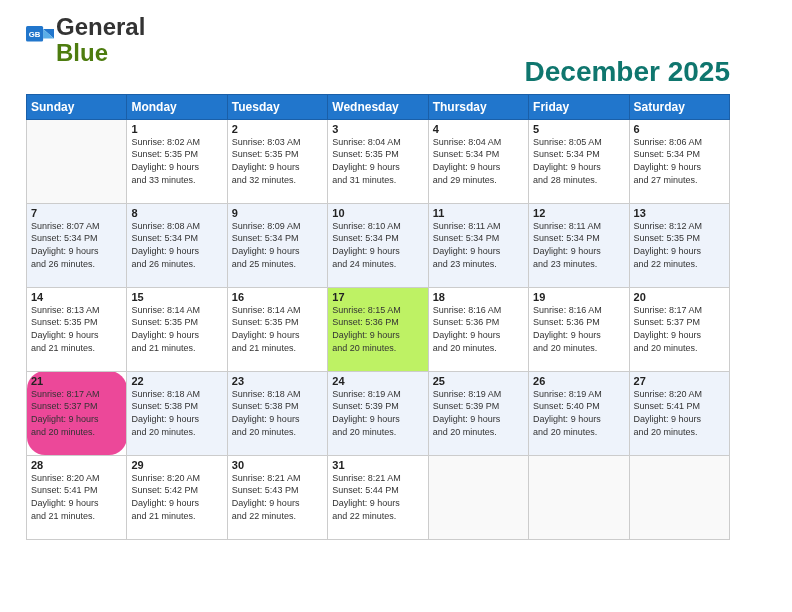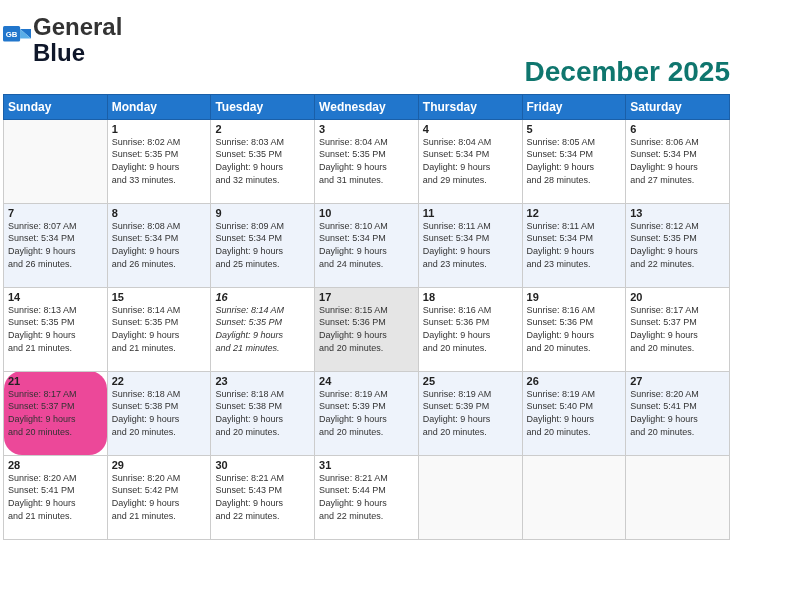--- a/index.html
+++ b/index.html
@@ -6,41 +6,41 @@
     body {
       font-family: Arial, sans-serif;
       background: #fff;
       width: 792px;
       height: 612px;
       overflow: hidden;
     }
     .container {
       width: 744px;
       height: 612px;
-      padding: 10px 14px 10px 3px;
+      padding: 10px 14px 10px 26px;
       background: #fff;
     }
     .header {
       display: flex;
       justify-content: space-between;
       align-items: flex-start;
       margin-bottom: 6px;
     }
     .logo {
       display: flex;
       align-items: center;
       margin-top: 4px;
     }
     .logo-text {
       font-size: 24px;
       font-weight: bold;
       line-height: 1.1;
     }
     .logo-general { color: #333; }
-    .logo-blue { color: #0f172a; }
+    .logo-blue { color: #4d7c0f; }
     .logo-icon {
       width: 28px;
       height: 28px;
       margin-right: 2px;
     }
     .title-block {
       text-align: right;
     }
     .month-title {
       font-size: 28px;
@@ -188,25 +188,25 @@
         </tr>
         <tr>
           <td style="background: rgb(255, 255, 255);">
             <span class="day-number">14</span>
             <div class="day-info">Sunrise: 8:13 AM<br>Sunset: 5:35 PM<br>Daylight: 9 hours<br>and 21 minutes.</div>
           </td>
           <td style="background: rgb(255, 255, 255);">
             <span class="day-number">15</span>
             <div class="day-info">Sunrise: 8:14 AM<br>Sunset: 5:35 PM<br>Daylight: 9 hours<br>and 21 minutes.</div>
           </td>
-          <td style="background: rgb(255, 255, 255); font-style: italic;">
+          <td style="background: rgb(255, 255, 255);">
             <span class="day-number">16</span>
             <div class="day-info">Sunrise: 8:14 AM<br>Sunset: 5:35 PM<br>Daylight: 9 hours<br>and 21 minutes.</div>
           </td>
-          <td style="background: #e5e5e5; margin-top: 22px;">
+          <td style="background: #bef264; margin-top: 22px;">
             <span class="day-number">17</span>
             <div class="day-info">Sunrise: 8:15 AM<br>Sunset: 5:36 PM<br>Daylight: 9 hours<br>and 20 minutes.</div>
           </td>
           <td style="background: rgb(255, 255, 255);">
             <span class="day-number">18</span>
             <div class="day-info">Sunrise: 8:16 AM<br>Sunset: 5:36 PM<br>Daylight: 9 hours<br>and 20 minutes.</div>
           </td>
           <td style="background: rgb(255, 255, 255);">
             <span class="day-number">19</span>
             <div class="day-info">Sunrise: 8:16 AM<br>Sunset: 5:36 PM<br>Daylight: 9 hours<br>and 20 minutes.</div>

